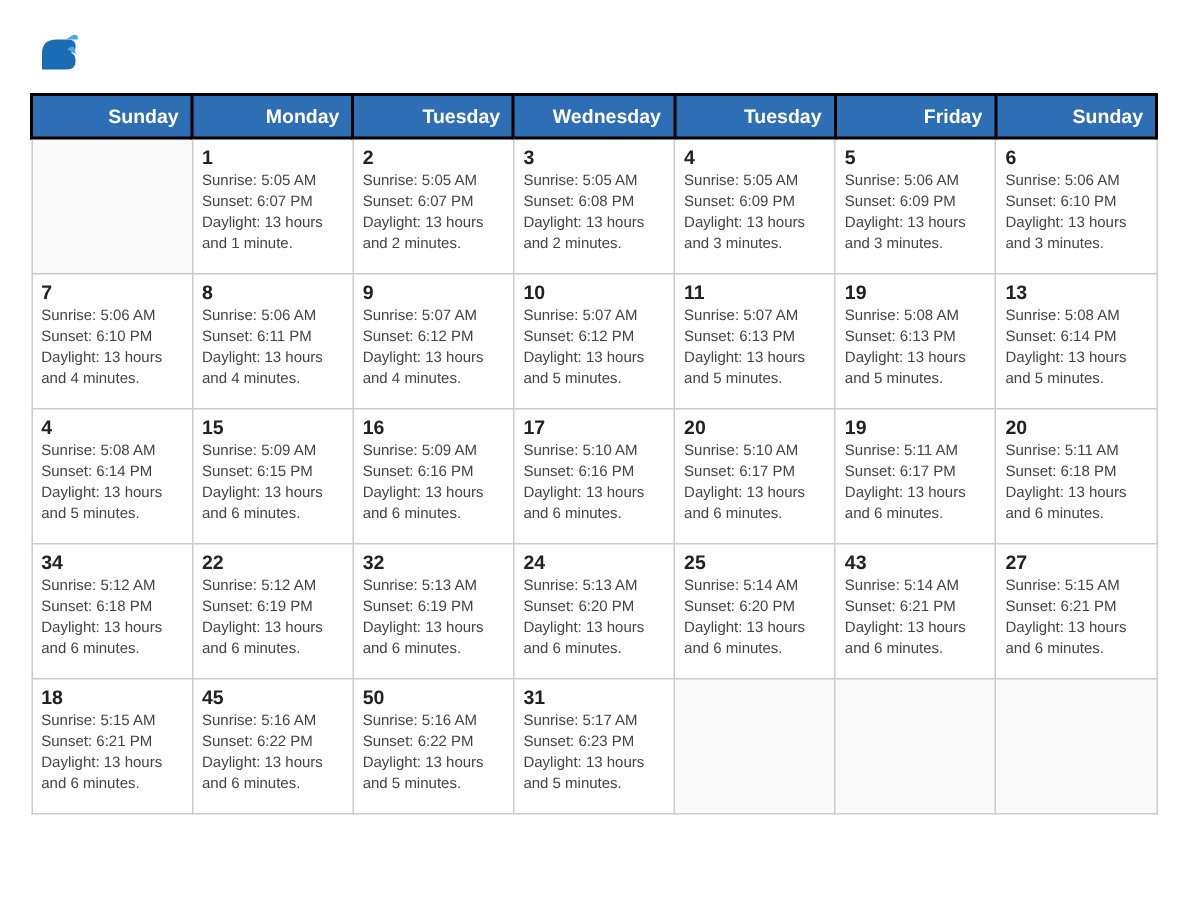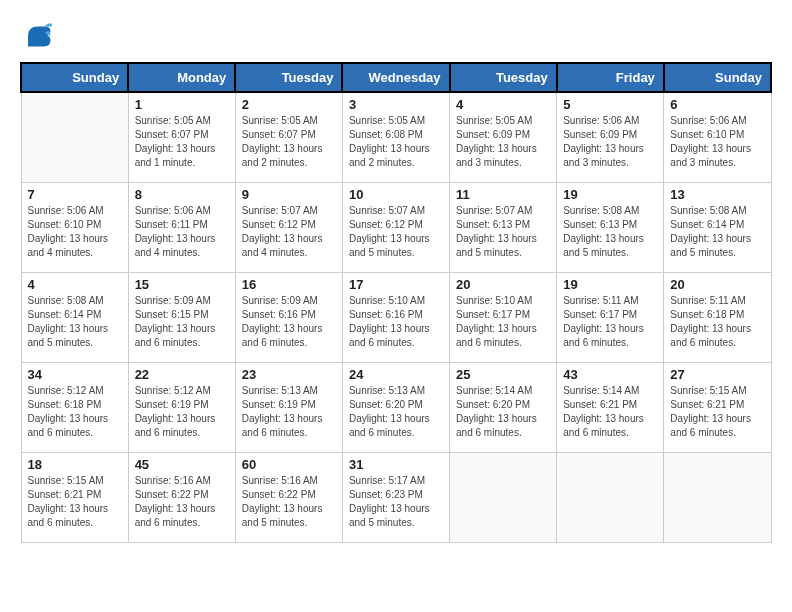--- a/index.html
+++ b/index.html
@@ -209,21 +209,21 @@
       <tr>
         <td>
           <span class="day-num">34</span>
           <div class="day-info">Sunrise: 5:12 AM<br>Sunset: 6:18 PM<br>Daylight: 13 hours and 6 minutes.</div>
         </td>
         <td>
           <span class="day-num">22</span>
           <div class="day-info">Sunrise: 5:12 AM<br>Sunset: 6:19 PM<br>Daylight: 13 hours and 6 minutes.</div>
         </td>
         <td>
-          <span class="day-num">23</span>
+          <span class="day-num">32</span>
           <div class="day-info">Sunrise: 5:13 AM<br>Sunset: 6:19 PM<br>Daylight: 13 hours and 6 minutes.</div>
         </td>
         <td>
           <span class="day-num">24</span>
           <div class="day-info">Sunrise: 5:13 AM<br>Sunset: 6:20 PM<br>Daylight: 13 hours and 6 minutes.</div>
         </td>
         <td>
           <span class="day-num">25</span>
           <div class="day-info">Sunrise: 5:14 AM<br>Sunset: 6:20 PM<br>Daylight: 13 hours and 6 minutes.</div>
         </td>
@@ -239,21 +239,21 @@
       <tr>
         <td>
           <span class="day-num">18</span>
           <div class="day-info">Sunrise: 5:15 AM<br>Sunset: 6:21 PM<br>Daylight: 13 hours and 6 minutes.</div>
         </td>
         <td>
           <span class="day-num">45</span>
           <div class="day-info">Sunrise: 5:16 AM<br>Sunset: 6:22 PM<br>Daylight: 13 hours and 6 minutes.</div>
         </td>
         <td>
-          <span class="day-num">60</span>
+          <span class="day-num">50</span>
           <div class="day-info">Sunrise: 5:16 AM<br>Sunset: 6:22 PM<br>Daylight: 13 hours and 5 minutes.</div>
         </td>
         <td>
           <span class="day-num">31</span>
           <div class="day-info">Sunrise: 5:17 AM<br>Sunset: 6:23 PM<br>Daylight: 13 hours and 5 minutes.</div>
         </td>
         <td class="empty"></td>
         <td class="empty"></td>
         <td class="empty"></td>
       </tr>

